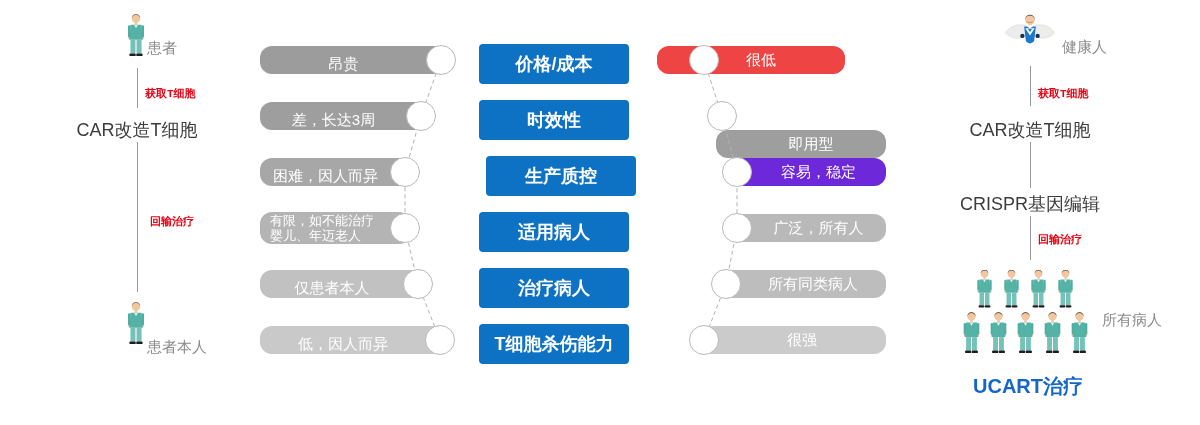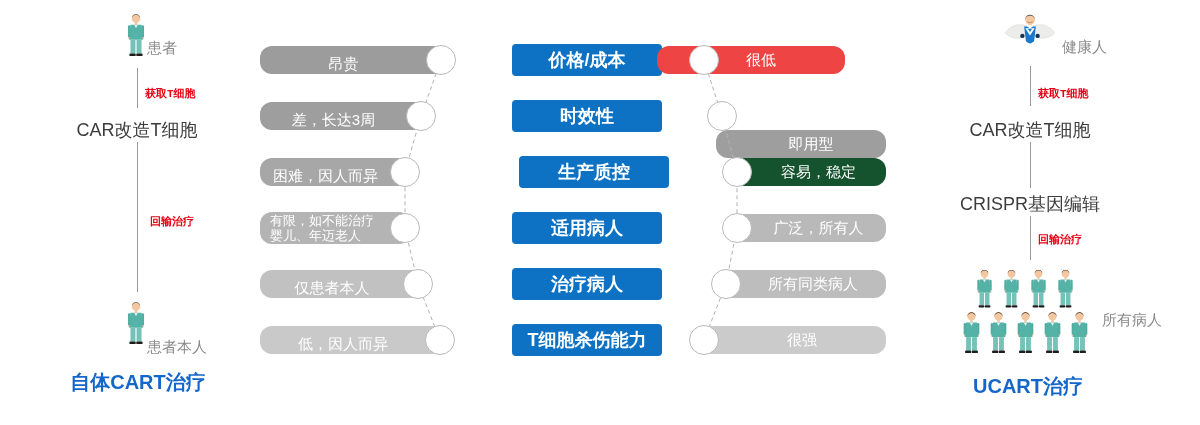--- a/index.html
+++ b/index.html
@@ -6,21 +6,21 @@
   .canvas{position:relative;width:1200px;height:425px;background:#ffffff;overflow:hidden;
           font-family:"Liberation Sans","DejaVu Sans",sans-serif;}
   .bar{position:absolute;height:28px;border-radius:12px;box-sizing:border-box;
        color:var(--bar-text);font-size:15px;display:flex;align-items:center;justify-content:center;z-index:1;white-space:nowrap;}
   .bar-left{padding-right:20px;align-items:flex-end;}
   .bar-right{padding-left:20px;}
   .bar-multiline{flex-direction:column;align-items:flex-start;justify-content:center;
        padding-left:10px;padding-right:0;font-size:13px;line-height:15px;}
   .knob{position:absolute;width:30px;height:30px;border-radius:50%;background:#fff;
         border:1px solid #b9b9b9;box-sizing:border-box;z-index:3;}
-  .attr{position:absolute;left:512px;width:150px;height:32px;background:var(--attribute-bg);
+  .attr{position:absolute;left:479px;width:150px;height:40px;background:var(--attribute-bg);
         color:var(--attribute-text);border-radius:4px;display:flex;align-items:center;justify-content:center;
         font-size:18px;font-weight:bold;z-index:1;white-space:nowrap;}
   #connectors{position:absolute;left:0;top:0;z-index:2;pointer-events:none;}
   .vline{position:absolute;width:1px;background:var(--flow-line);}
   .step{position:absolute;font-size:11px;font-weight:bold;color:var(--step-text);white-space:nowrap;font-family:Liberation Mono, monospace;}
   .muted{position:absolute;font-size:15px;color:var(--muted-label);white-space:nowrap;}
   .node{position:absolute;font-size:18px;color:var(--node-text);transform:translateX(-50%);white-space:nowrap;}
   .footer{position:absolute;font-size:20px;font-weight:bold;color:var(--footer-text);
           transform:translateX(-50%);white-space:nowrap;}
   .icon-abs{position:absolute;}
@@ -61,21 +61,20 @@
   <div class="node" style="left:137px;top:118px">CAR改造T细胞</div>
 
   <div class="vline" style="left:137px;top:142px;height:150px"></div>
   <div class="step" style="left:150px;top:214px">回输治疗</div>
 
   <svg class="icon-abs" style="left:122px;top:300px" width="28" height="48" viewBox="0 0 30 52">
       <use href="#person-sym"></use>
     </svg>
   <div class="muted" style="left:147px;top:338px">患者本人</div>
 
-  <div class="footer" style="left:138px;top:369px">自体CART治疗</div>
 
   <div>
     <div class="bar bar-left" style="left: 260px; width: 187px; top: 46px; height: 28px; background: rgb(156, 156, 156);">
         <span>昂贵</span>
       </div>
     <div class="attr" style="top: 44px;">价格/成本</div>
     <div class="bar bar-right" style="left: 657px; width: 188px; top: 46px; background: #ef4444;">
         <span>很低</span>
       </div>
     <div class="knob knob-left" style="left: 426px; top: 45px;"></div>
@@ -90,21 +89,21 @@
         <span>即用型</span>
       </div>
     <div class="knob knob-left" style="left: 406px; top: 101px;"></div>
     <div class="knob knob-right" style="left: 707px; top: 101px;"></div>
   </div>
   <div>
     <div class="bar bar-left" style="left: 260px; width: 151px; top: 158px; height: 28px; background: rgb(167, 167, 167);">
         <span>困难，因人而异</span>
       </div>
     <div class="attr" style="top: 156px; margin-left: 7px;">生产质控</div>
-    <div class="bar bar-right" style="left: 731px; width: 155px; top: 158px; background: #14532d;">
+    <div class="bar bar-right" style="left: 731px; width: 155px; top: 158px; background: #6d28d9;">
         <span>容易，稳定</span>
       </div>
     <div class="knob knob-left" style="left: 390px; top: 157px;"></div>
     <div class="knob knob-right" style="left: 722px; top: 157px;"></div>
   </div>
   <div>
     <div class="bar bar-left bar-multiline" style="left: 260px; width: 151px; top: 212px; height: 32px; background: rgb(180, 180, 180);">
       <span>有限，如不能治疗</span>
       <span>婴儿、年迈老人</span>
     </div>

